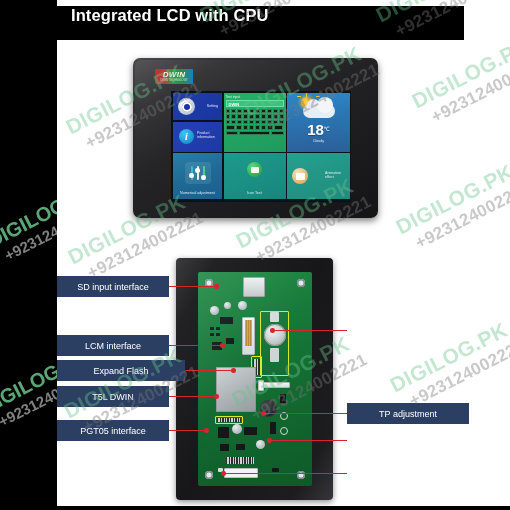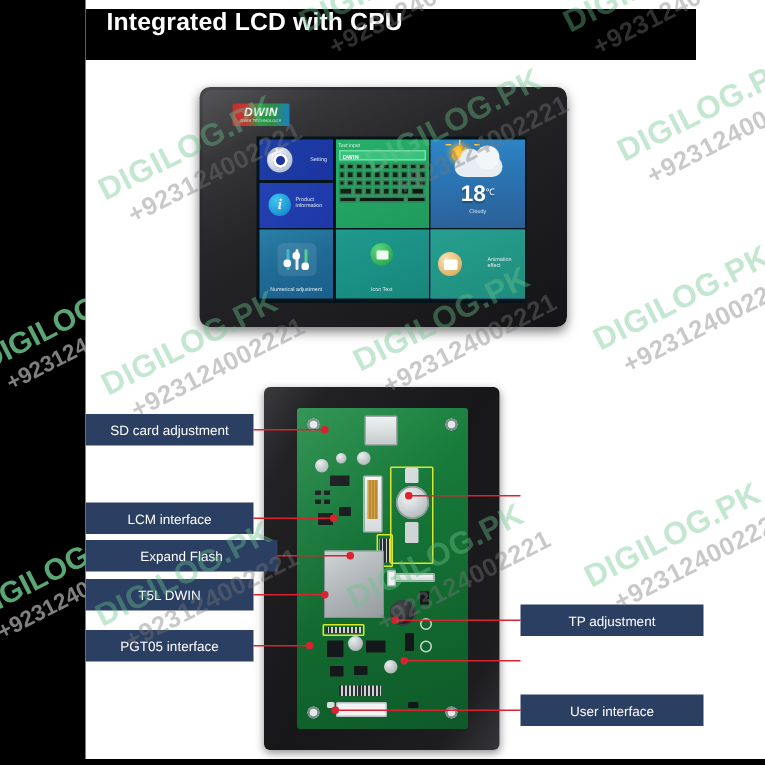--- a/index.html
+++ b/index.html
@@ -545,21 +545,21 @@
           <div class="cmp" style="left:82px;top:155px;width:8px;height:8px;border:1px solid #cfd8d2;border-radius:50%;"></div>
 
           <div class="cmp pinhdr" style="left:28px; top:185px; width:28px;height:7px;"></div>
           <div class="cmp connwhite" style="left:26px; top:196px; width:34px;height:10px;"></div>
           <div class="cmp" style="left:20px;top:196px;width:5px;height:4px;background:#d9dde0;border-radius:1px;"></div>
           <div class="cmp" style="left:74px;top:196px;width:7px;height:4px;background:#11181b;border-radius:1px;"></div>
         </div>
       </div>
 
       <div class="callout" style="left:0px;  top:28px; width:112px;">
-        <span>SD card adjustment</span>
+        <span>SD input interface</span>
       </div>
       <div class="lead to-right" style="left:112px; top:38px; width:48px;"></div>
 
       <div class="callout" style="left:0px;  top:87px; width:112px;">
         <span>LCM interface</span>
       </div>
       <div class="lead to-right" style="left:112px; top:97px; width:54px;"></div>
 
       <div class="callout" style="left:0px;  top:112px; width:128px;">
         <span>Expand Flash</span>
@@ -578,23 +578,20 @@
 
       <div class="lead to-left" style="left:215px; top:82px; width:75px;"></div>
 
       <div class="callout" style="left:290px; top:155px; width:122px;">
         <span>TP adjustment</span>
       </div>
       <div class="lead to-left" style="left:206px; top:165px; width:84px;"></div>
 
       <div class="lead to-left" style="left:212px; top:192px; width:78px;"></div>
 
-      <div class="callout" style="left:290px; top:215px; width:122px;">
-        <span>User interface</span>
-      </div>
       <div class="lead to-left" style="left:166px; top:225px; width:124px;"></div>
 
     </div>
   </div>
 
   <div id="watermarks">
     <div class="wm" style="left:196px; top:6px;">
       <span class="brand">DIGILOG.PK</span>
         <span class="phone">+923124002221</span>
     </div>

